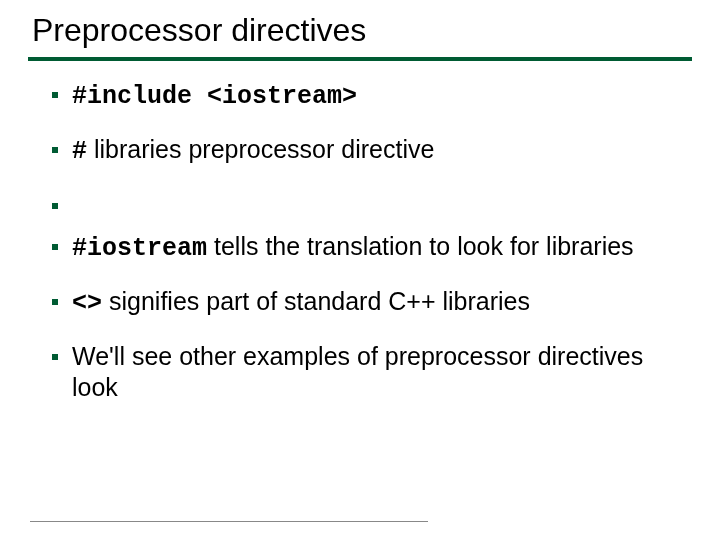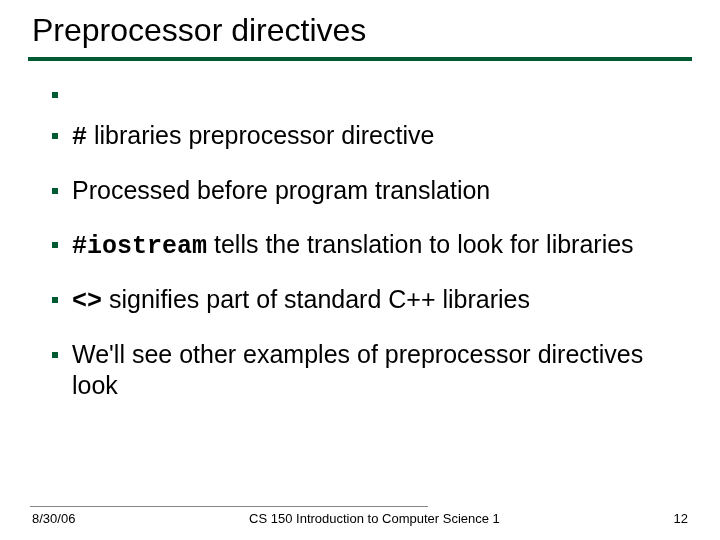--- a/index.html
+++ b/index.html
@@ -85,32 +85,34 @@
 <body>
 
 <div class="slide">
   <div class="title">Preprocessor directives</div>
   <div class="title-underline"></div>
 
   <div class="content">
 
     <div class="bullet-row">
       <div class="bullet-dot"></div>
+      <div class="bullet-text">
+        <span class="code">#include &lt;iostream&gt;</span>
+      </div>
     </div>
 
     <div class="bullet-row">
       <div class="bullet-dot"></div>
       <div class="bullet-text">
         <span class="code">#</span><span> libraries preprocessor directive</span>
       </div>
     </div>
 
     <div class="bullet-row">
       <div class="bullet-dot"></div>
-      <div class="bullet-text">Processed before program translation</div>
     </div>
 
     <div class="bullet-row">
       <div class="bullet-dot"></div>
       <div class="bullet-text">
         <span class="code">#iostream</span><span> tells the translation to look for libraries</span>
       </div>
     </div>
 
     <div class="bullet-row">
@@ -122,19 +124,14 @@
 
     <div class="bullet-row">
       <div class="bullet-dot"></div>
       <div class="bullet-text">We'll see other examples of preprocessor directives look</div>
     </div>
 
   </div>
 
   <div class="footer">
     <div class="footer-line"></div>
-    <div class="footer-row">
-      <div class="footer-left">8/30/06</div>
-      <div class="footer-center">CS 150 Introduction to Computer Science 1</div>
-      <div class="footer-right">12</div>
-    </div>
   </div>
 </div>
 
 </body></html>

